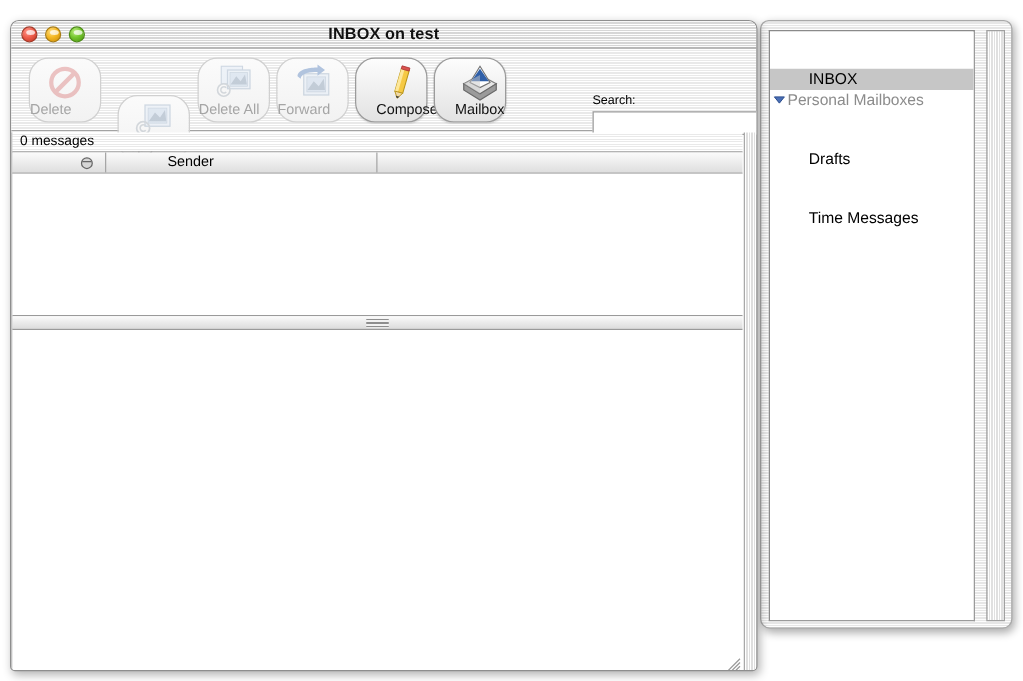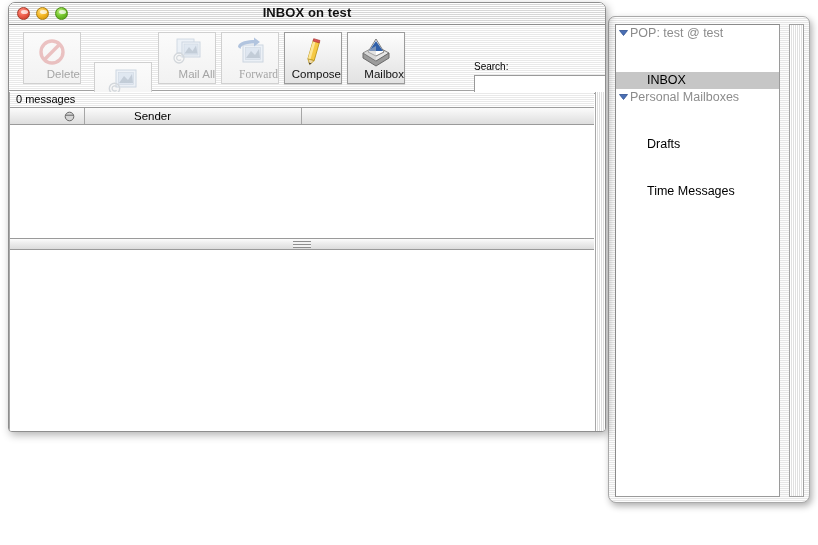--- a/index.html
+++ b/index.html
@@ -89,23 +89,23 @@
     background-image: repeating-linear-gradient(
       to right,
       #ffffff 0px, #ffffff 1px,
       #e0e0e0 1px, #e0e0e0 2px);
   }
 
   
   #window {
     position: absolute;
     left: 8px;
-    top: 2px;
+    top: 16px;
     width: 598px;
-    height: 430px;
+    height: 521px;
     border: 1px solid #8e8e8e;
     border-radius: 7px 7px 4px 4px;
     background: #ffffff;
     box-shadow: 2px 3px 8px rgba(0,0,0,0.30);
     box-sizing: border-box;
     overflow: hidden;
   }
 
   
   #titlebar {
@@ -174,28 +174,29 @@
       to bottom,
       #ffffff 0px, #ffffff 1px,
       #e9e9e9 1px, #e9e9e9 2px);
     box-sizing: border-box;
   }
   .tb-btn {
     position: absolute;
     top: 7px;
     width: 58px;
     height: 52px;
-    border-radius: 0;
-    box-sizing: border-box;
-    text-align: right;
+    border-radius: 16px;
+    box-sizing: border-box;
+    text-align: left;
     background: linear-gradient(to bottom, #fdfdfd 0%, #f0f0f0 48%, #e2e2e2 100%);
   }
   .tb-btn.enabled {
     border: 1px solid #9b9b9b;
     box-shadow: 0 1px 1px rgba(0,0,0,0.10);
+    padding-left: 16px;
   }
   .tb-btn.disabled {
     border: 1px solid #d0d0d0;
     background: linear-gradient(to bottom, #fbfbfb 0%, #f2f2f2 100%);
   }
   .tb-icon {
     height: 33px;
     display: flex;
     align-items: center;
     justify-content: center;
@@ -365,27 +366,20 @@
 </style>
 </head>
 <body>
 
 <div id="root">
 
   <div id="drawer" class="">
     <div id="drawer-scroll"></div>
     <div id="drawer-inner-frame">
 
-      <div class="drawer-row drawer-group">
-        <span class="tri">
-          <svg width="11" height="11" viewBox="0 0 11 11">
-            <polygon points="1.5,3.5 9.5,3.5 5.5,8.5" fill="#4a6fb5" stroke="#2e4f8f" stroke-width="0.8"></polygon>
-          </svg>
-        </span><span>POP: test @ test</span>
-      </div>
 
       <div class="drawer-row drawer-leaf sel">
         <span>INBOX</span>
       </div>
 
       <div class="drawer-row drawer-group">
         <span class="tri">
           <svg width="11" height="11" viewBox="0 0 11 11">
             <polygon points="1.5,3.5 9.5,3.5 5.5,8.5" fill="#4a6fb5" stroke="#2e4f8f" stroke-width="0.8"></polygon>
           </svg>
@@ -443,24 +437,24 @@
         <div class="tb-icon">
           <svg width="30" height="30" viewBox="0 0 30 30">
             <rect x="5" y="2" width="17" height="14" fill="#dbe7f6" stroke="#8aa2bd" stroke-width="0.9"></rect>
             <rect x="10" y="5" width="18" height="15" fill="#dbe7f6" stroke="#8aa2bd" stroke-width="1"></rect>
             <rect x="12" y="7" width="14" height="11" fill="#b9cde6" stroke="#8aa2bd" stroke-width="0.6"></rect>
             <path d="M12.5 16.5 L17 10 L20.5 14 L24 8.5 L25.5 16.5 Z" fill="#6f88a5"></path>
             <circle cx="7" cy="21" r="5" fill="none" stroke="#9aa5b0" stroke-width="1.3"></circle>
             <path d="M9 19.2 a2.5 2.5 0 1 0 0 3.4" fill="none" stroke="#9aa5b0" stroke-width="1.2"></path>
           </svg>
         </div>
-        <div class="tb-label">Mail All</div>
-      </div>
-
-      <div class="tb-btn disabled" style="left:212px;font-family:Liberation Serif, serif;">
+        <div class="tb-label">Delete All</div>
+      </div>
+
+      <div class="tb-btn disabled" style="left:212px;">
         <div class="tb-icon">
           <svg width="30" height="30" viewBox="0 0 30 30">
             <rect x="8" y="8" width="20" height="17" fill="#dbe7f6" stroke="#8aa2bd" stroke-width="1"></rect>
             <rect x="10.5" y="10.5" width="15" height="12" fill="#b9cde6" stroke="#8aa2bd" stroke-width="0.6"></rect>
             <path d="M11 21 L16 14 L20 18 L24 12 L25 21 Z" fill="#6f88a5"></path>
             <path d="M3 10 C3 4, 14 3, 19 3 L19 0.5 L25 5 L19 9.5 L19 6.5 C14 6.5, 6 7, 5.5 12 Z" fill="#3f6fb5"></path>
           </svg>
         </div>
         <div class="tb-label">Forward</div>
       </div>

